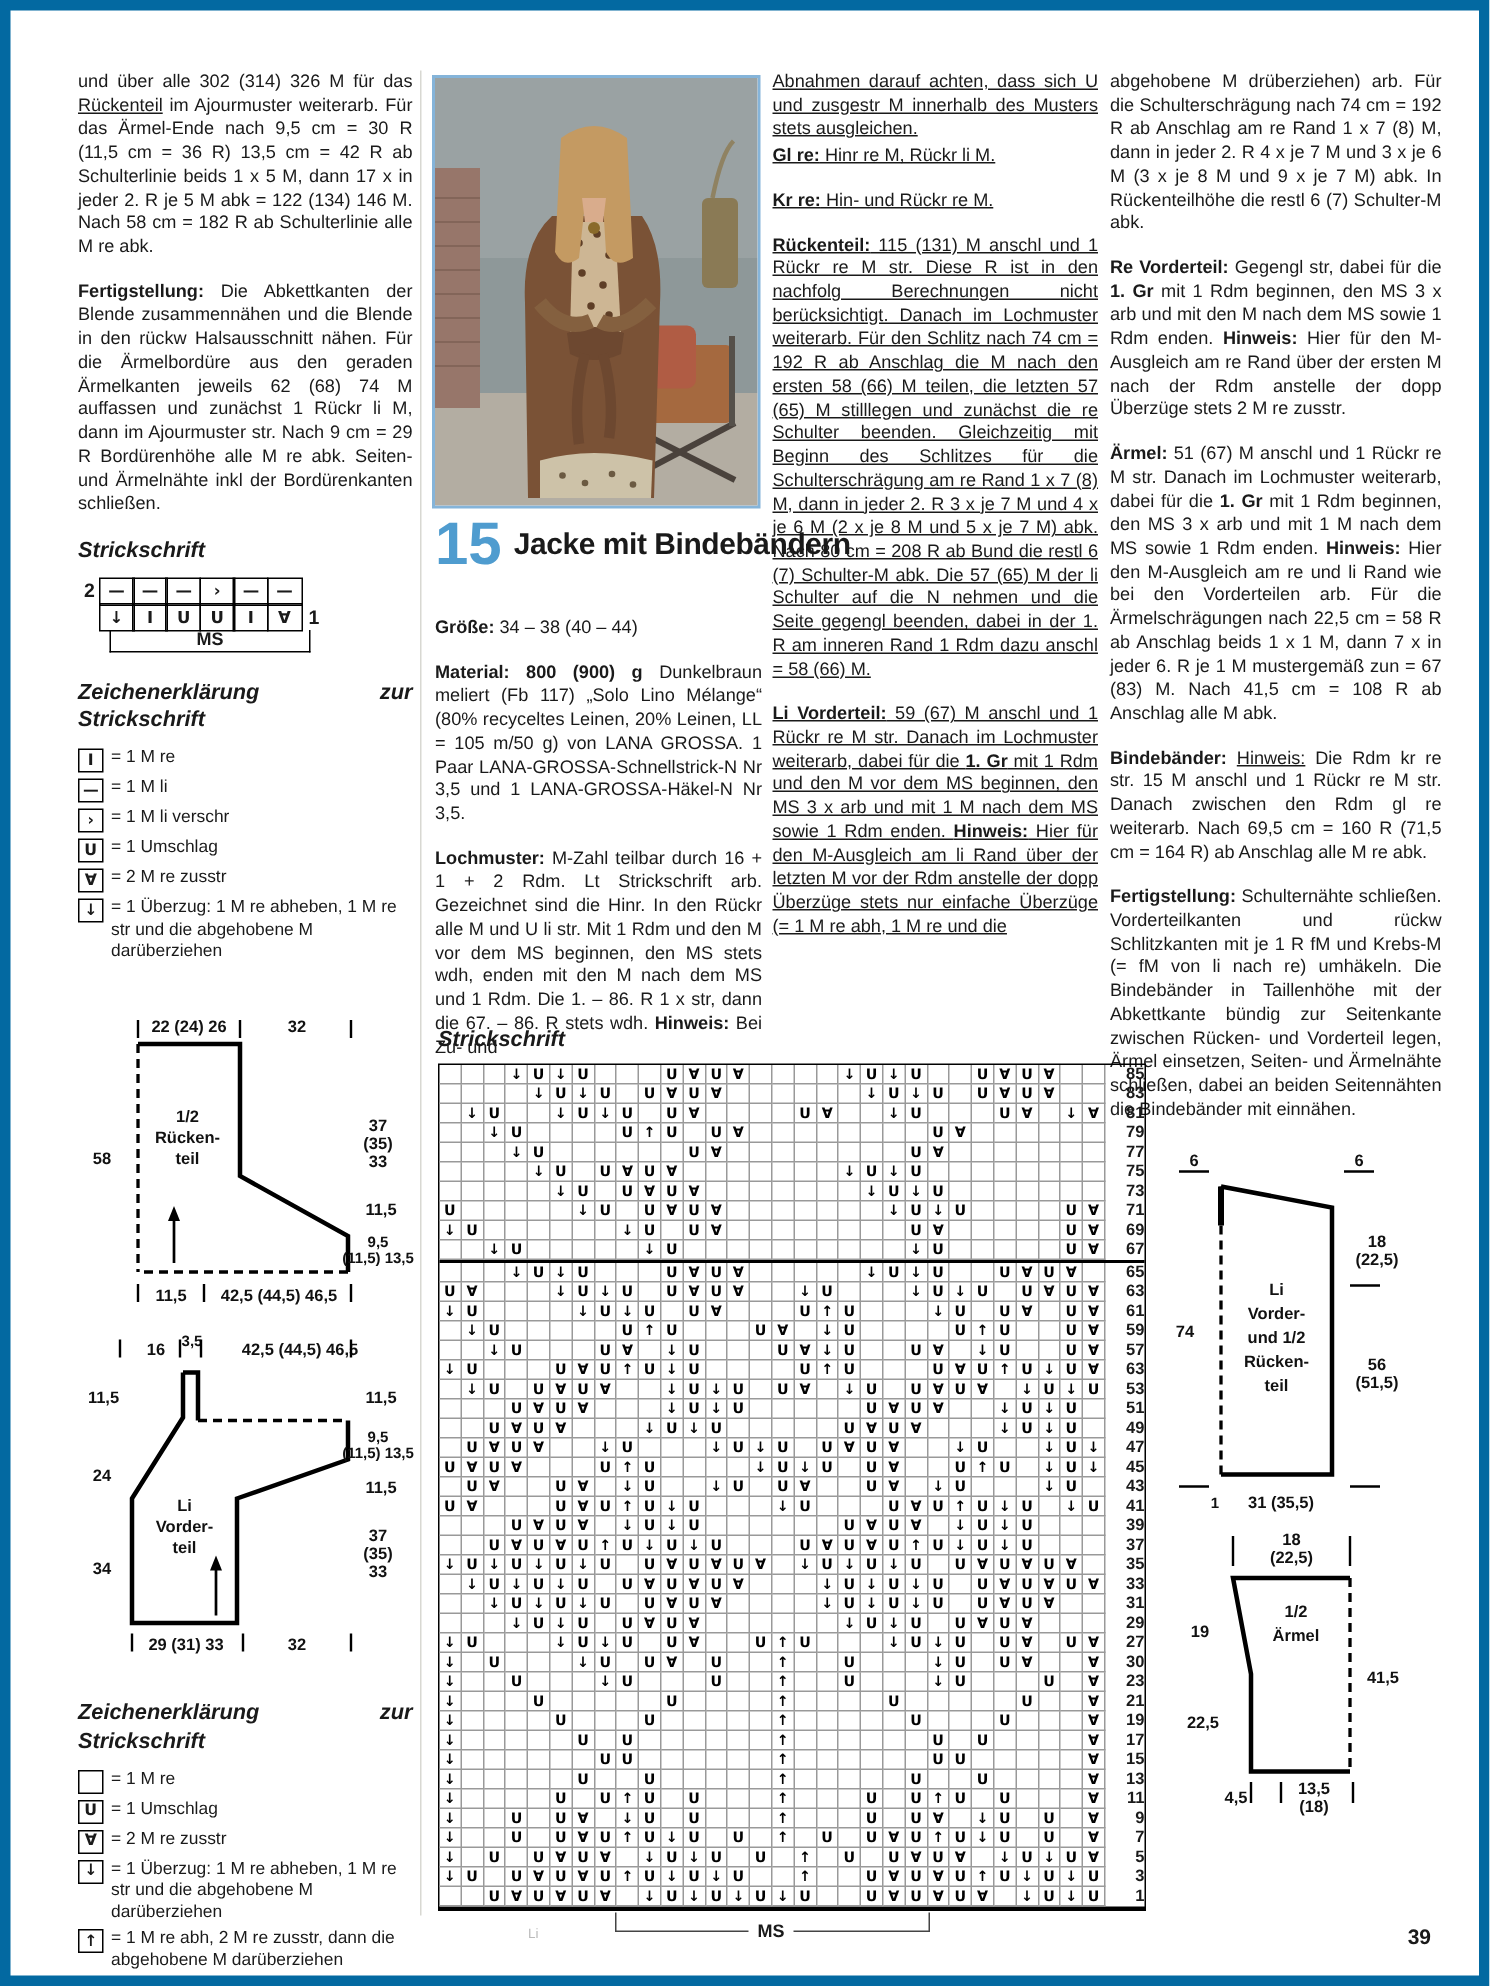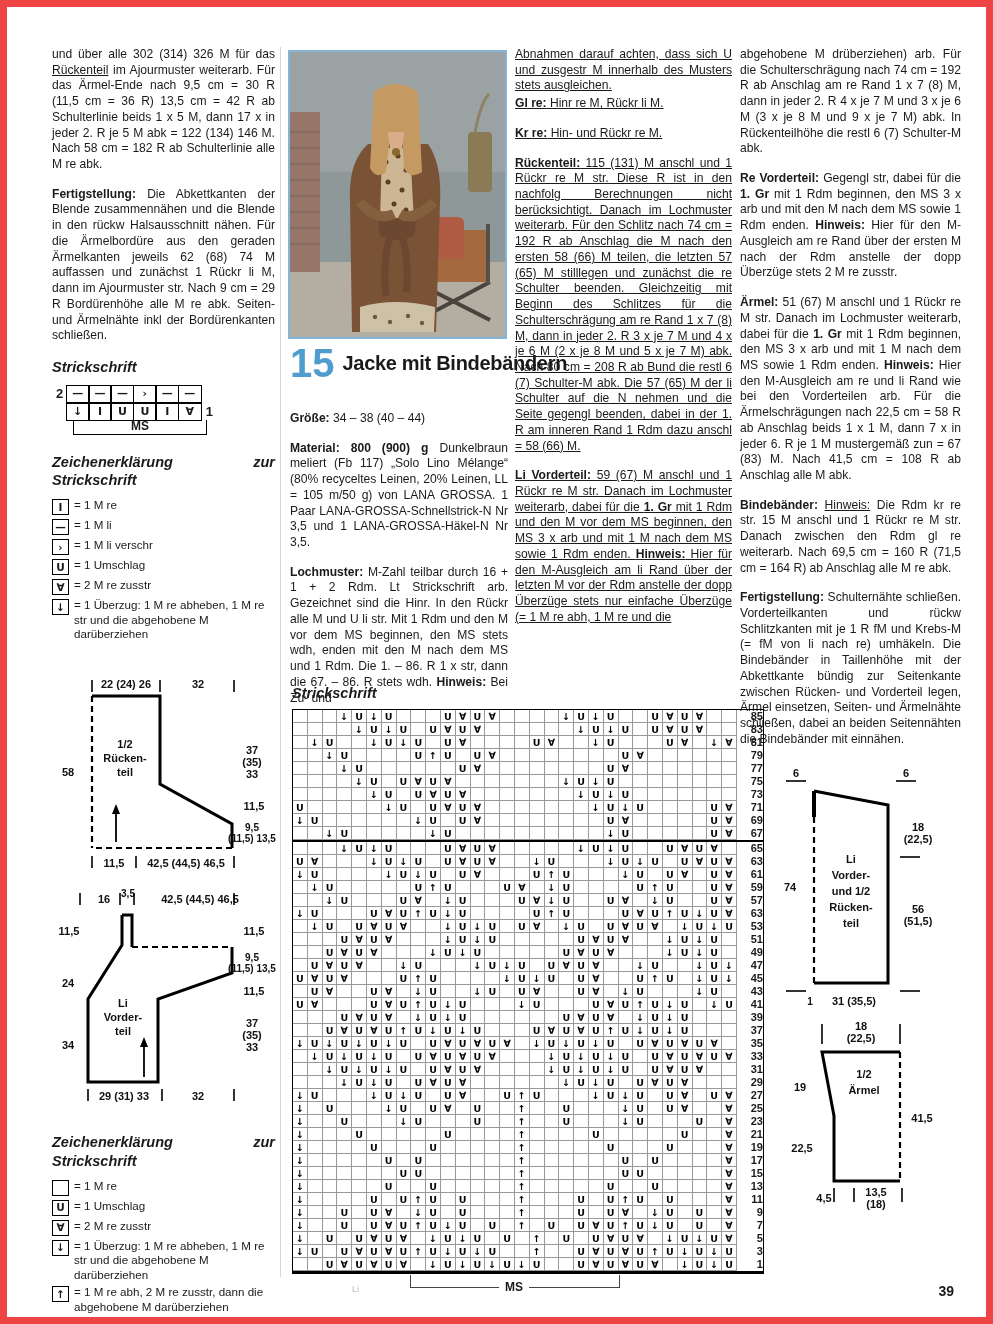--- a/index.html
+++ b/index.html
@@ -1,17 +1,17 @@
 <!DOCTYPE html>
 <html><head>
 <meta charset="utf-8">
 <style>
   html,body{margin:0;padding:0;background:#ffffff;}
   .page{position:relative;width:993px;height:1324px;background:#ffffff;
-        border:7px solid #ef4444;box-sizing:border-box;overflow:hidden;
+        border:7px solid #0369a1;box-sizing:border-box;overflow:hidden;
         font-family:"Liberation Sans",sans-serif;color:#1a1a1a;}
   .col{position:absolute;font-size:12.1px;line-height:1.3;text-align:justify;}
   .col p{margin:0 0 14px 0;}
   .vrule{position:absolute;left:273px;top:40px;width:1px;height:1230px;background:#d8d8d2;}
   .ihead{font-style:italic;font-weight:bold;font-size:14.5px;margin:0 0 8px 0;}
   
   .mini{margin:2px 0 18px 0;}
   .mini .mrow{display:flex;align-items:center;}
   .mini .mcell{width:22px;height:17px;border:1.6px solid #000;margin-left:-1.6px;
         display:flex;align-items:center;justify-content:center;
@@ -1323,21 +1323,21 @@
           <div class="ccell"></div>
           <div class="ccell"></div>
           <div class="ccell">↓</div>
           <div class="ccell">U</div>
           <div class="ccell"></div>
           <div class="ccell">U</div>
           <div class="ccell">∀</div>
           <div class="ccell"></div>
           <div class="ccell"></div>
           <div class="ccell">∀</div>
-          <div class="cnum">25</div>
+          <div class="cnum">30</div>
         </div><div class="crow">
           <div class="ccell">↓</div>
           <div class="ccell"></div>
           <div class="ccell"></div>
           <div class="ccell">U</div>
           <div class="ccell"></div>
           <div class="ccell"></div>
           <div class="ccell"></div>
           <div class="ccell">↓</div>
           <div class="ccell">U</div>

